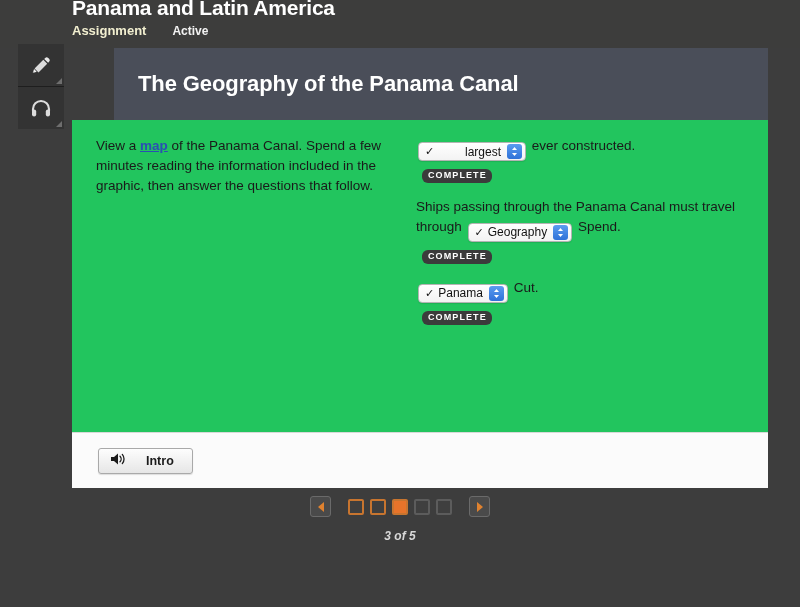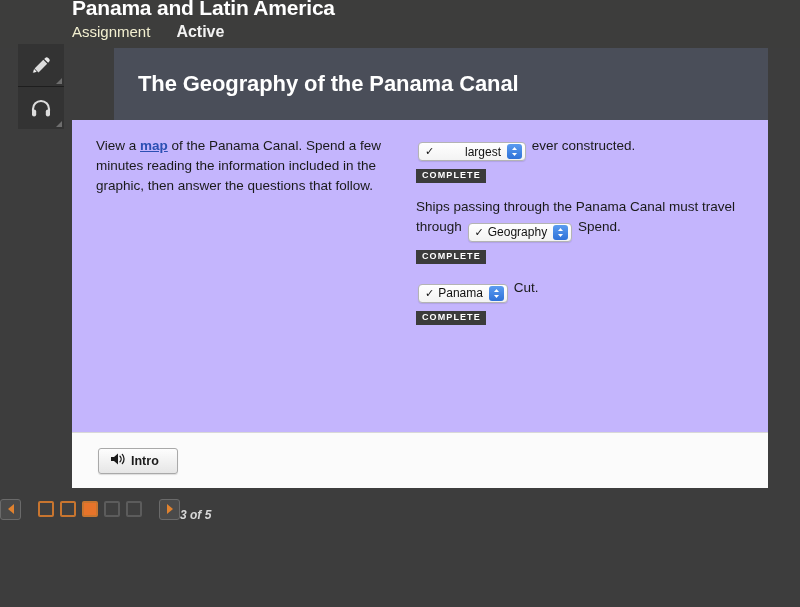--- a/index.html
+++ b/index.html
@@ -32,27 +32,27 @@
     white-space: nowrap;
   }
   .tabrow {
     position: absolute;
     left: 72px; top: 23px;
     display: flex;
     align-items: baseline;
     gap: 26px;
   }
   .tab-assignment {
-    font-size: 15px;
-    font-weight: normal;
+    font-size: 13px;
+    font-weight: bold;
     color: #f2efd0;
     white-space: nowrap;
   }
   .tab-active {
-    font-size: 16px;
+    font-size: 12px;
     font-weight: bold;
     color: #f2f2f2;
     white-space: nowrap;
   }
 
   
   .toolrail {
     position: absolute;
     left: 18px; top: 44px;
     width: 46px;
@@ -94,21 +94,21 @@
     margin-left: 42px;
   }
   .card-header h1 {
     margin: 0;
     font-size: 22px;
     font-weight: bold;
     color: #ffffff;
     letter-spacing: -0.1px;
   }
   .card-body {
-    background: #c4b5fd;
+    background: #22c55e;
     height: 312px;
     display: flex;
     box-sizing: border-box;
     padding: 16px 22px 0 24px;
   }
   .col-left {
     width: 320px;
     padding-right: 22px;
     box-sizing: border-box;
   }
@@ -181,59 +181,60 @@
 
   .badge {
     display: inline-block;
     margin-top: 8px;
     background: #3b3b3b;
     color: #ffffff;
     font-size: 9px;
     font-weight: bold;
     letter-spacing: 1.1px;
     padding: 2px 5px 2px 6px;
-    border-radius: 0;
+    border-radius: 6px;
     line-height: 1.1;
+    margin-left: 6px;
   }
 
   
   .card-footer {
     background: #fbfbfb;
     border-top: 1px solid #d8d8d8;
     height: 56px;
     display: flex;
     align-items: center;
     padding-left: 26px;
     box-sizing: border-box;
   }
   .intro-btn {
     display: inline-flex;
     align-items: center;
-    gap: 4px;
+    gap: 19px;
     height: 24px;
     padding: 0 18px 0 10px;
     background: linear-gradient(#fdfdfd, #e6e6e6);
     border: 1px solid #a9a9a9;
     border-radius: 3px;
     box-shadow: 0 1px 1px rgba(0,0,0,0.12);
     cursor: pointer;
   }
   .intro-btn .lbl {
     font-size: 12.5px;
     font-weight: bold;
     color: #1b1b1b;
   }
 
   
   .pager {
     position: absolute;
     left: 0; top: 496px;
     width: 800px;
     display: flex;
-    flex-direction: row;
+    flex-direction: column;
     align-items: center;
   }
   .pager-row {
     display: flex;
     align-items: center;
     gap: 7px;
   }
   .arrow-btn {
     width: 19px; height: 19px;
     background: #4a4a4a;

